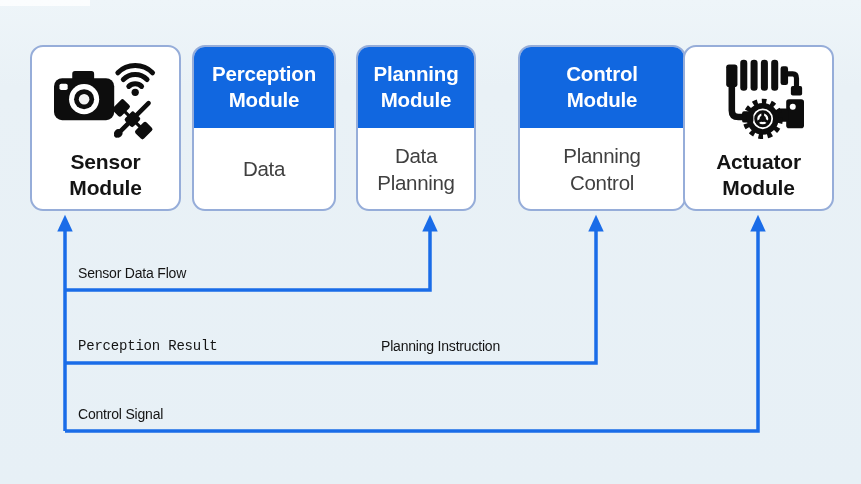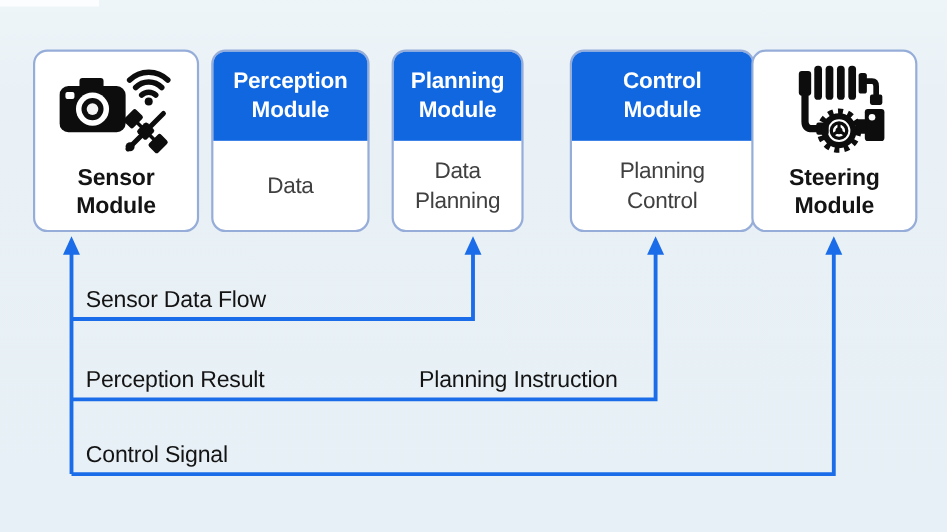--- a/index.html
+++ b/index.html
@@ -78,21 +78,21 @@
     letter-spacing: -0.3px;
   }
   .flows-svg {
     position: absolute;
     left: 0; top: 0;
     width: 861px; height: 484px;
     pointer-events: none;
   }
   .flow-label {
     position: absolute;
-    font-size: 21px;
+    font-size: 14px;
     line-height: 24px;
     color: var(--text-dark);
     letter-spacing: -0.2px;
     white-space: nowrap;
   }
   .corner-artifact {
     position: absolute;
     left: 0; top: 0;
     width: 90px; height: 6px;
     background: rgba(255,255,255,0.75);
@@ -197,37 +197,37 @@
           <circle r="14" fill="none" stroke="var(--icon-black,#0d0d0d)" stroke-width="6"></circle>
           <circle r="7.5" fill="none" stroke="var(--icon-black,#0d0d0d)" stroke-width="3.2"></circle>
           <line x1="0" y1="0" x2="0" y2="-8" stroke="var(--icon-black,#0d0d0d)" stroke-width="3"></line>
           <line x1="0" y1="0" x2="7" y2="4.5" stroke="var(--icon-black,#0d0d0d)" stroke-width="3"></line>
           <line x1="0" y1="0" x2="-7" y2="4.5" stroke="var(--icon-black,#0d0d0d)" stroke-width="3"></line>
           <circle r="3.4" fill="var(--icon-black,#0d0d0d)"></circle>
         </g>
       </svg>
     </div>
     <div class="card-title">
-      <div>Steering</div>
+      <div>Actuator</div>
       <div>Module</div>
     </div>
   </div>
 
   <svg class="flows-svg">
     <defs>
       <marker id="arrowhead" viewBox="0 0 10 10" refX="7.5" refY="5" markerWidth="5.2" markerHeight="4.8" orient="auto">
         <path d="M 0 0.4 L 10 5 L 0 9.6 z" style="fill: var(--flow-line-blue, #1a6ce8);"></path>
       </marker>
     </defs>
     <g fill="none" style="stroke: var(--flow-line-blue, #1a6ce8);" stroke-width="3.5" stroke-linejoin="miter">
       <path d="M 65 431 L 65 219" marker-end="url(#arrowhead)"></path>
       <path d="M 65 290 L 430 290 L 430 219" marker-end="url(#arrowhead)"></path>
       <path d="M 65 363 L 596 363 L 596 219" marker-end="url(#arrowhead)"></path>
       <path d="M 65 431 L 758 431 L 758 219" marker-end="url(#arrowhead)"></path>
     </g>
   </svg>
 
   <div class="flow-label" style="left:78px; top:261px;">Sensor Data Flow</div>
-  <div class="flow-label" style="left:78px; top:334px;">Perception Result</div>
+  <div class="flow-label" style="left:78px; top:334px;font-family:Liberation Mono, monospace;">Perception Result</div>
   <div class="flow-label" style="left:381px; top:334px;">Planning Instruction</div>
   <div class="flow-label" style="left:78px; top:402px;">Control Signal</div>
 
 </div>
 
 </body></html>

